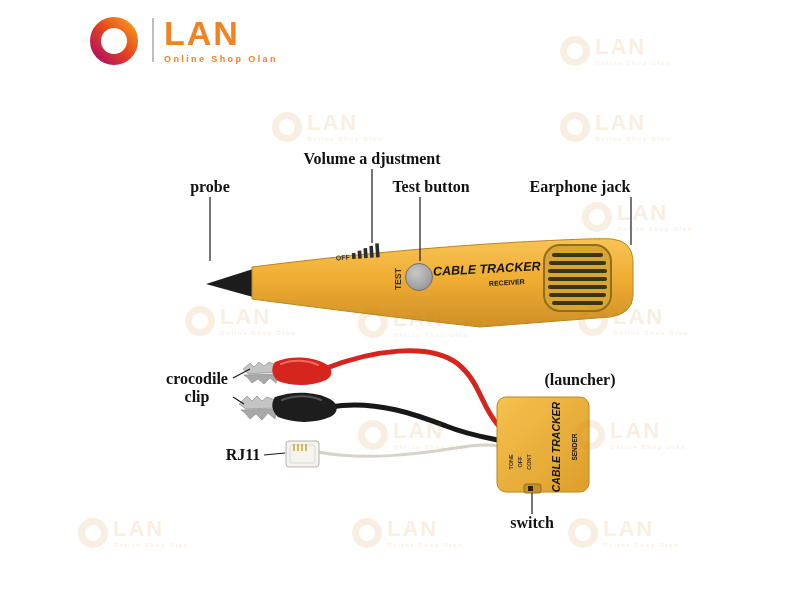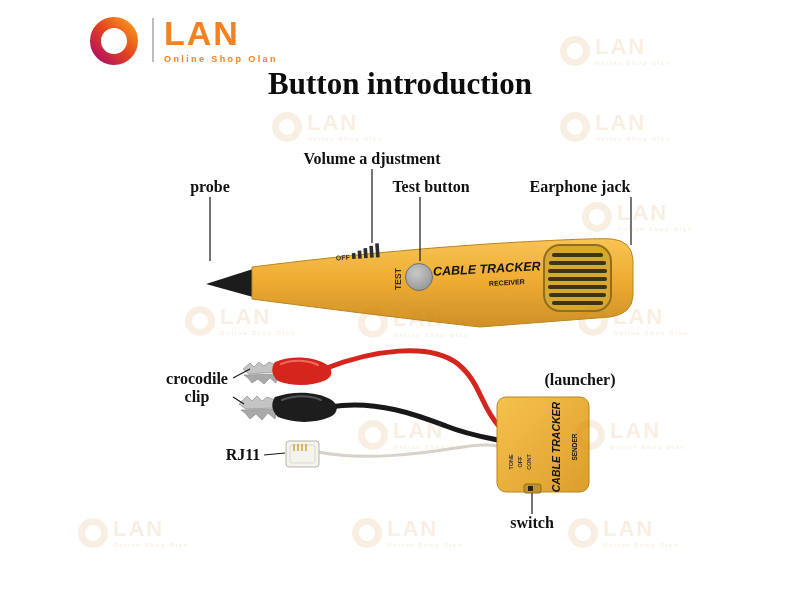--- a/index.html
+++ b/index.html
@@ -128,21 +128,20 @@
       </defs>
       <circle cx="28" cy="29" r="18.5" fill="none" stroke="url(#ologo)" stroke-width="11"></circle>
     </svg>
     <div class="logo-divider"></div>
     <div class="logo-textcol">
       <span class="logo-lan">LAN</span>
       <span class="logo-tagline">Online Shop Olan</span>
     </div>
   </header>
 
-  <h1 class="title">Button introduction</h1>
 
   <svg class="diagram" width="800" height="600" viewBox="0 0 800 600">
     <defs>
       <linearGradient id="bodyGrad" x1="0" y1="0" x2="0" y2="1">
         <stop offset="0" stop-color="#f7c456"></stop>
         <stop offset="0.45" stop-color="#efad33"></stop>
         <stop offset="1" stop-color="#cf9027"></stop>
       </linearGradient>
       <radialGradient id="btnGrad" cx="0.4" cy="0.35" r="0.85">
         <stop offset="0" stop-color="#c9c9c9"></stop>

